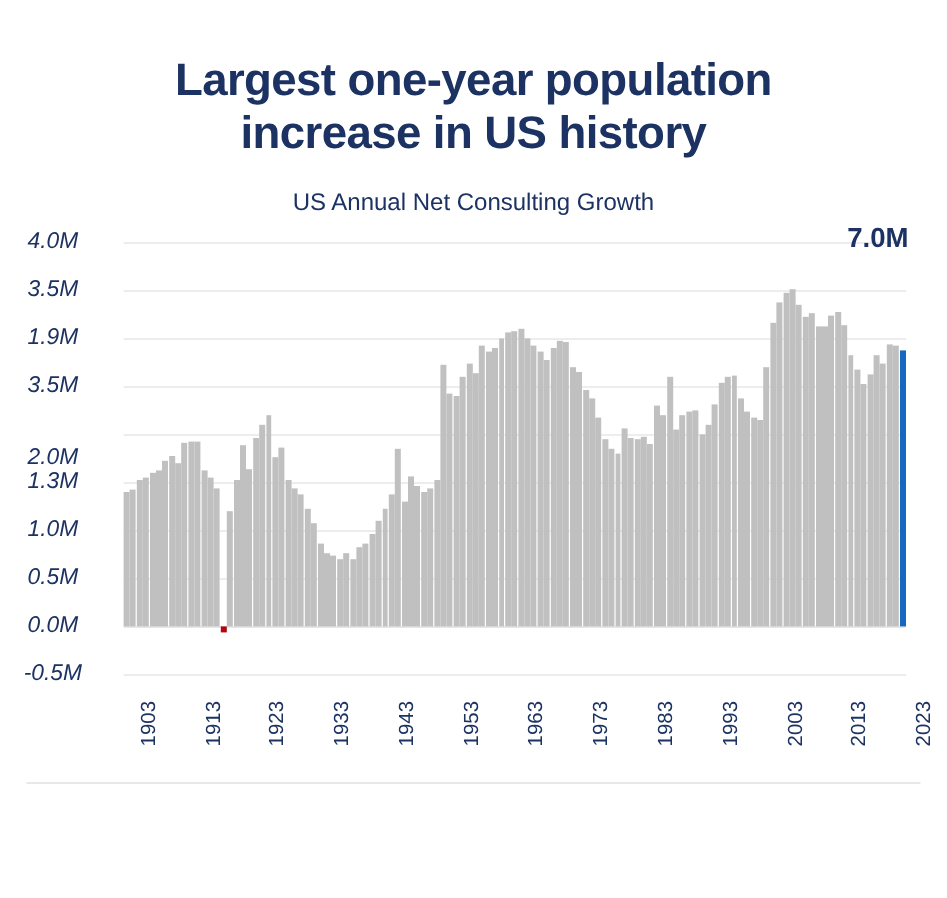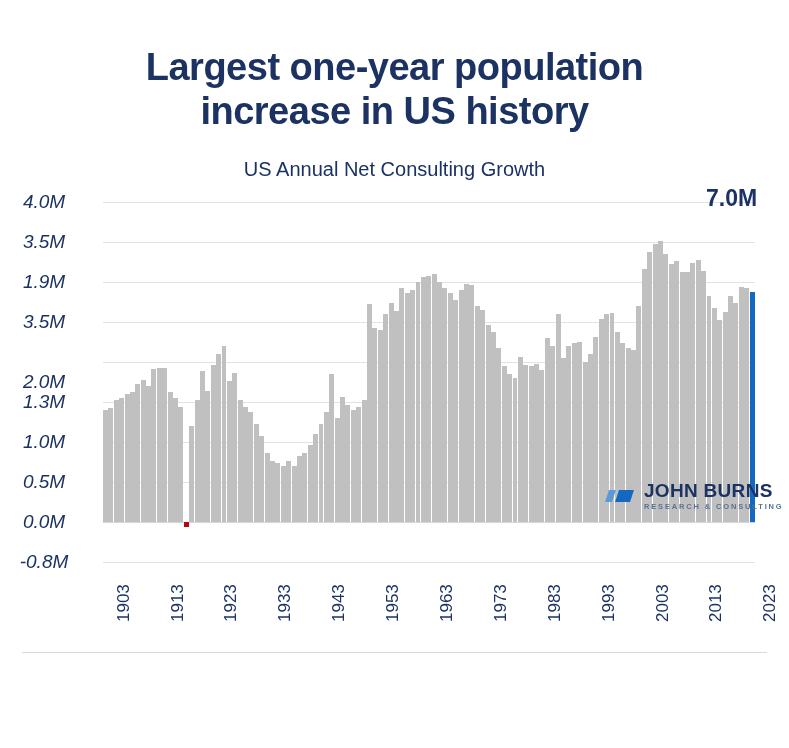--- a/index.html
+++ b/index.html
@@ -121,21 +121,21 @@
   <div class="ylabels" id="ylabels">
       <div class="ytick" style="top: 0px;">4.0M</div>
       <div class="ytick" style="top: 40px;">3.5M</div>
       <div class="ytick" style="top: 80px;">1.9M</div>
       <div class="ytick" style="top: 120px;">3.5M</div>
       <div class="ytick" style="top: 160px; margin-top: 20px;">2.0M</div>
       <div class="ytick" style="top: 200px;">1.3M</div>
       <div class="ytick" style="top: 240px;">1.0M</div>
       <div class="ytick" style="top: 280px;">0.5M</div>
       <div class="ytick" style="top: 320px;">0.0M</div>
-      <div class="ytick" style="top: 360px;">-0.8M</div>
+      <div class="ytick" style="top: 360px;">-0.5M</div>
     </div>
 
   <div class="plot">
     <div id="grid">
         <div class="gridline" style="top: 0px;"></div>
         <div class="gridline" style="top: 40px;"></div>
         <div class="gridline" style="top: 80px;"></div>
         <div class="gridline" style="top: 120px;"></div>
         <div class="gridline" style="top: 160px;"></div>
         <div class="gridline" style="top: 200px;"></div>
@@ -280,26 +280,16 @@
       <div class="xtick" style="left: 387.884px;">1973</div>
       <div class="xtick" style="left: 441.769px;">1983</div>
       <div class="xtick" style="left: 495.653px;">1993</div>
       <div class="xtick" style="left: 549.537px;">2003</div>
       <div class="xtick" style="left: 603.421px;">2013</div>
       <div class="xtick" style="left: 657.306px;">2023</div>
     </div>
 
   <div class="callout">7.0M</div>
 
-  <div class="logo">
-    <span class="logo-mark">
-      <i class="a"></i>
-        <i class="b"></i>
-    </span>
-    <span class="logo-text">
-      <span class="logo-name" style="display:block">JOHN BURNS</span>
-      <span class="logo-sub" style="display:block">RESEARCH &amp; CONSULTING</span>
-    </span>
-  </div>
 
   <div class="rule"></div>
 
 </div>
 
 </body></html>

